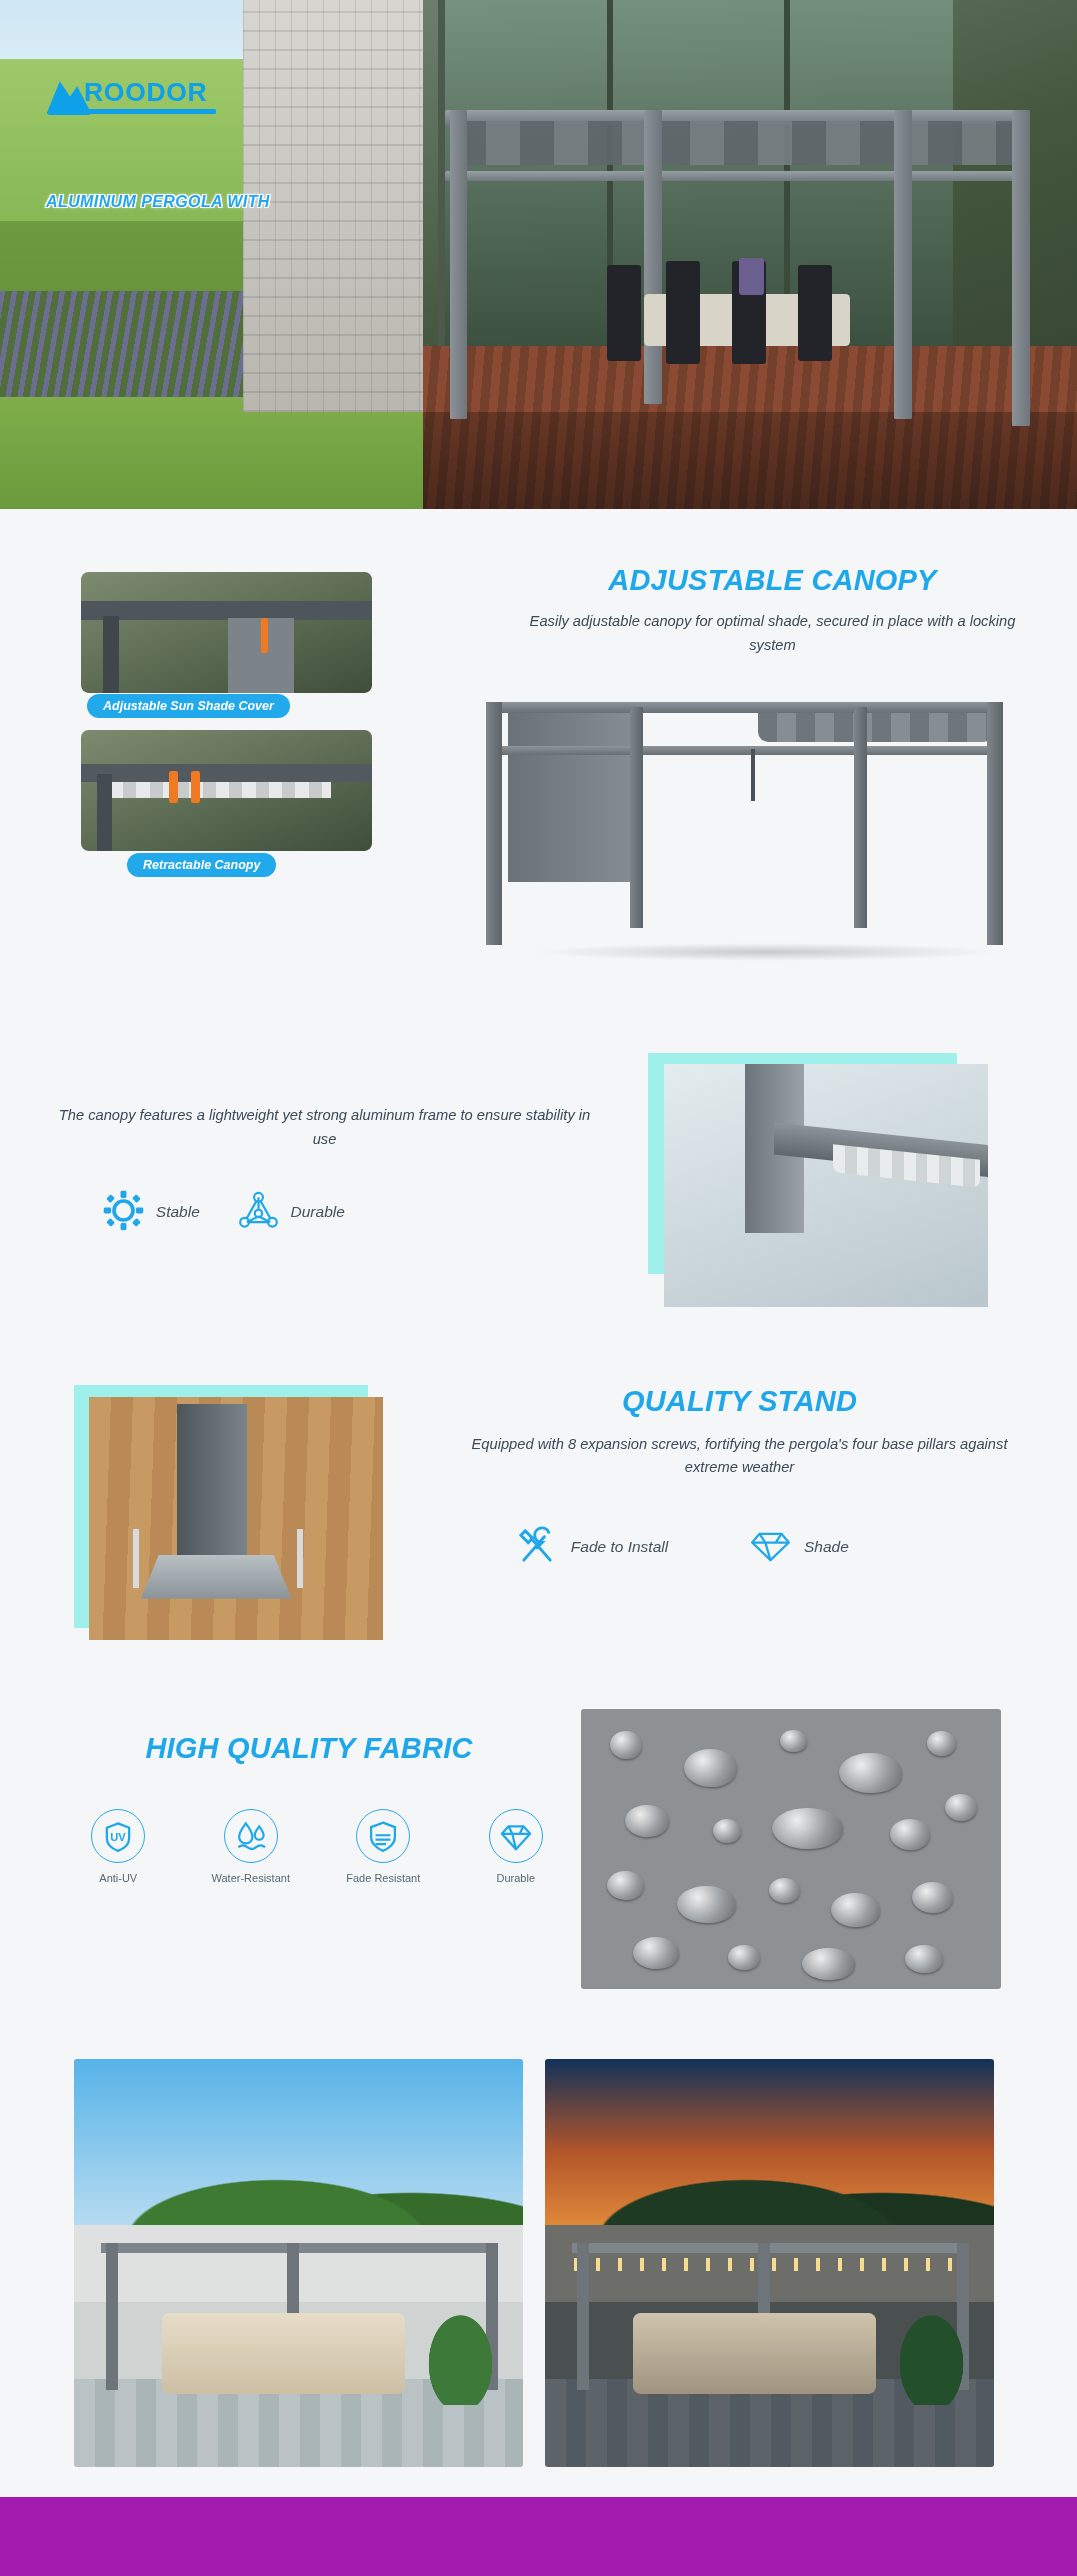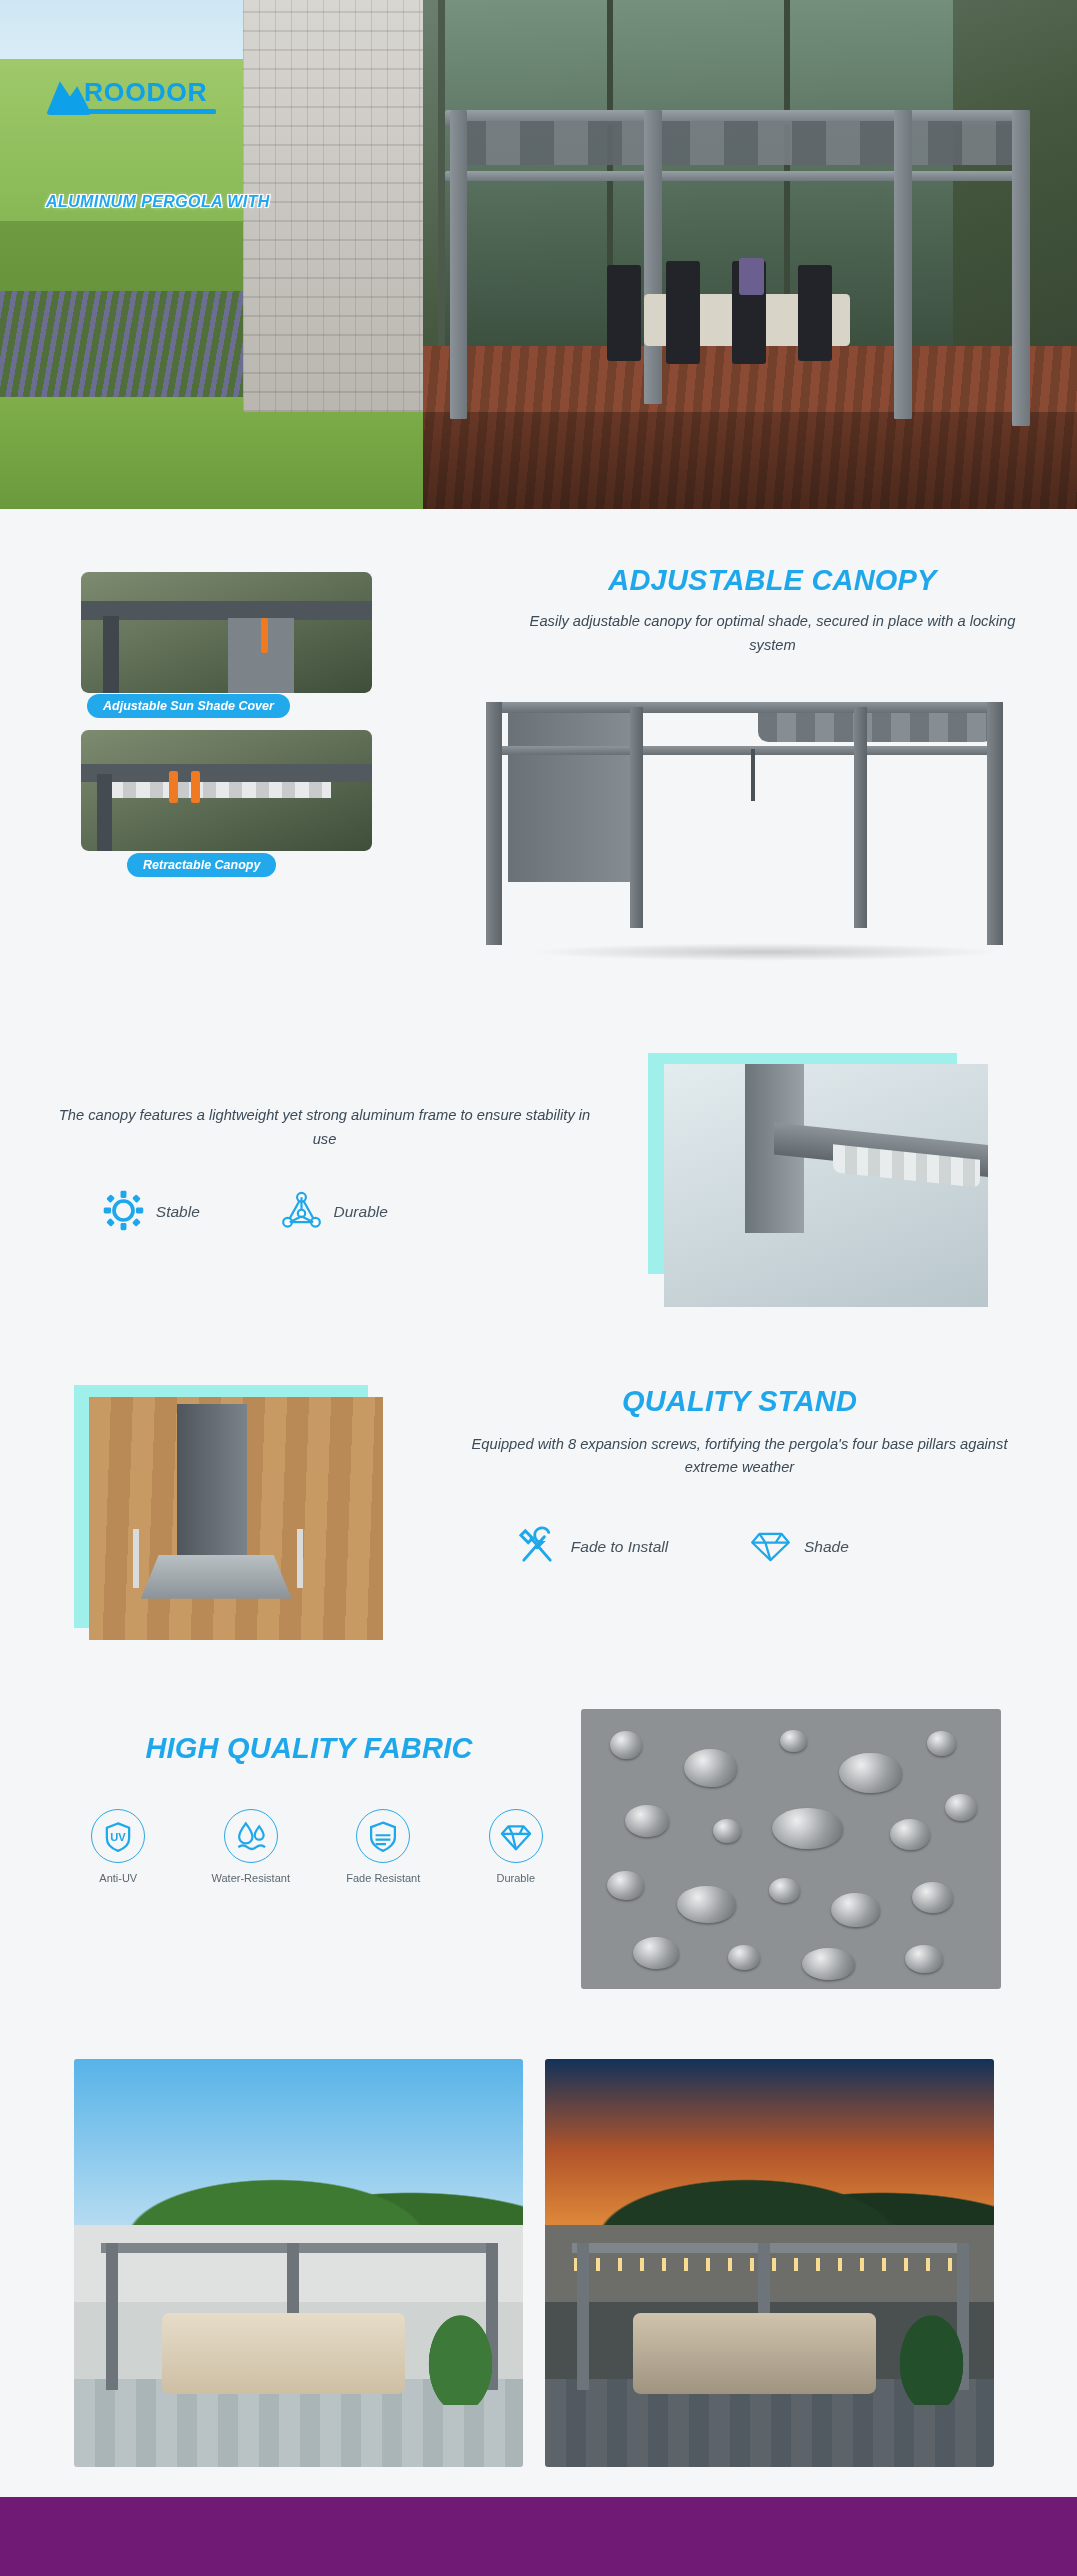--- a/index.html
+++ b/index.html
@@ -6,21 +6,21 @@
   html, body {
     width: 1078px;
     background: #ffffff;
     font-family: "Liberation Sans", sans-serif;
   }
   .page {
     width: 1078px;
     height: 2576px;
     position: relative;
     overflow: hidden;
-    background: #701a75;
+    background: #a21caf;
   }
 
   
   .hero {
     position: relative;
     width: 1078px;
     height: 509px;
     overflow: hidden;
     background: linear-gradient(#bfe4f5, #cfe9f7);
   }
@@ -160,21 +160,21 @@
   .pv .post { position: absolute; background: linear-gradient(90deg,#7e868c,#5c6469); }
   .pv .beam { position: absolute; background: linear-gradient(180deg,#8d959a,#676f74); }
   .pv .cloth { position: absolute; background: #6d757b; }
 
   
   .sec2 { height: 324px; }
   .sec2 .head { position: absolute; left: 52px; top: 44px; width: 545px; text-align: center; }
   .sec2 .head .sub { margin-top: 28px; }
   .sec2 .feats {
     position: absolute; left: 103px; top: 158px; width: 456px;
-    display: flex; gap: 81px; align-items: center;
+    display: flex; gap: 38px; align-items: center;
   }
   .feat { display: flex; align-items: center; gap: 11.8px; }
   .feat .t { font-size: 15.5px; font-style: italic; color: #44535f; }
   .sec2 .img {
     position: absolute; left: 648px; top: 14.7px; width: 353px; height: 280px;
   }
   .mintframe {
     position: absolute; background: #9ff0ea;
   }
 

